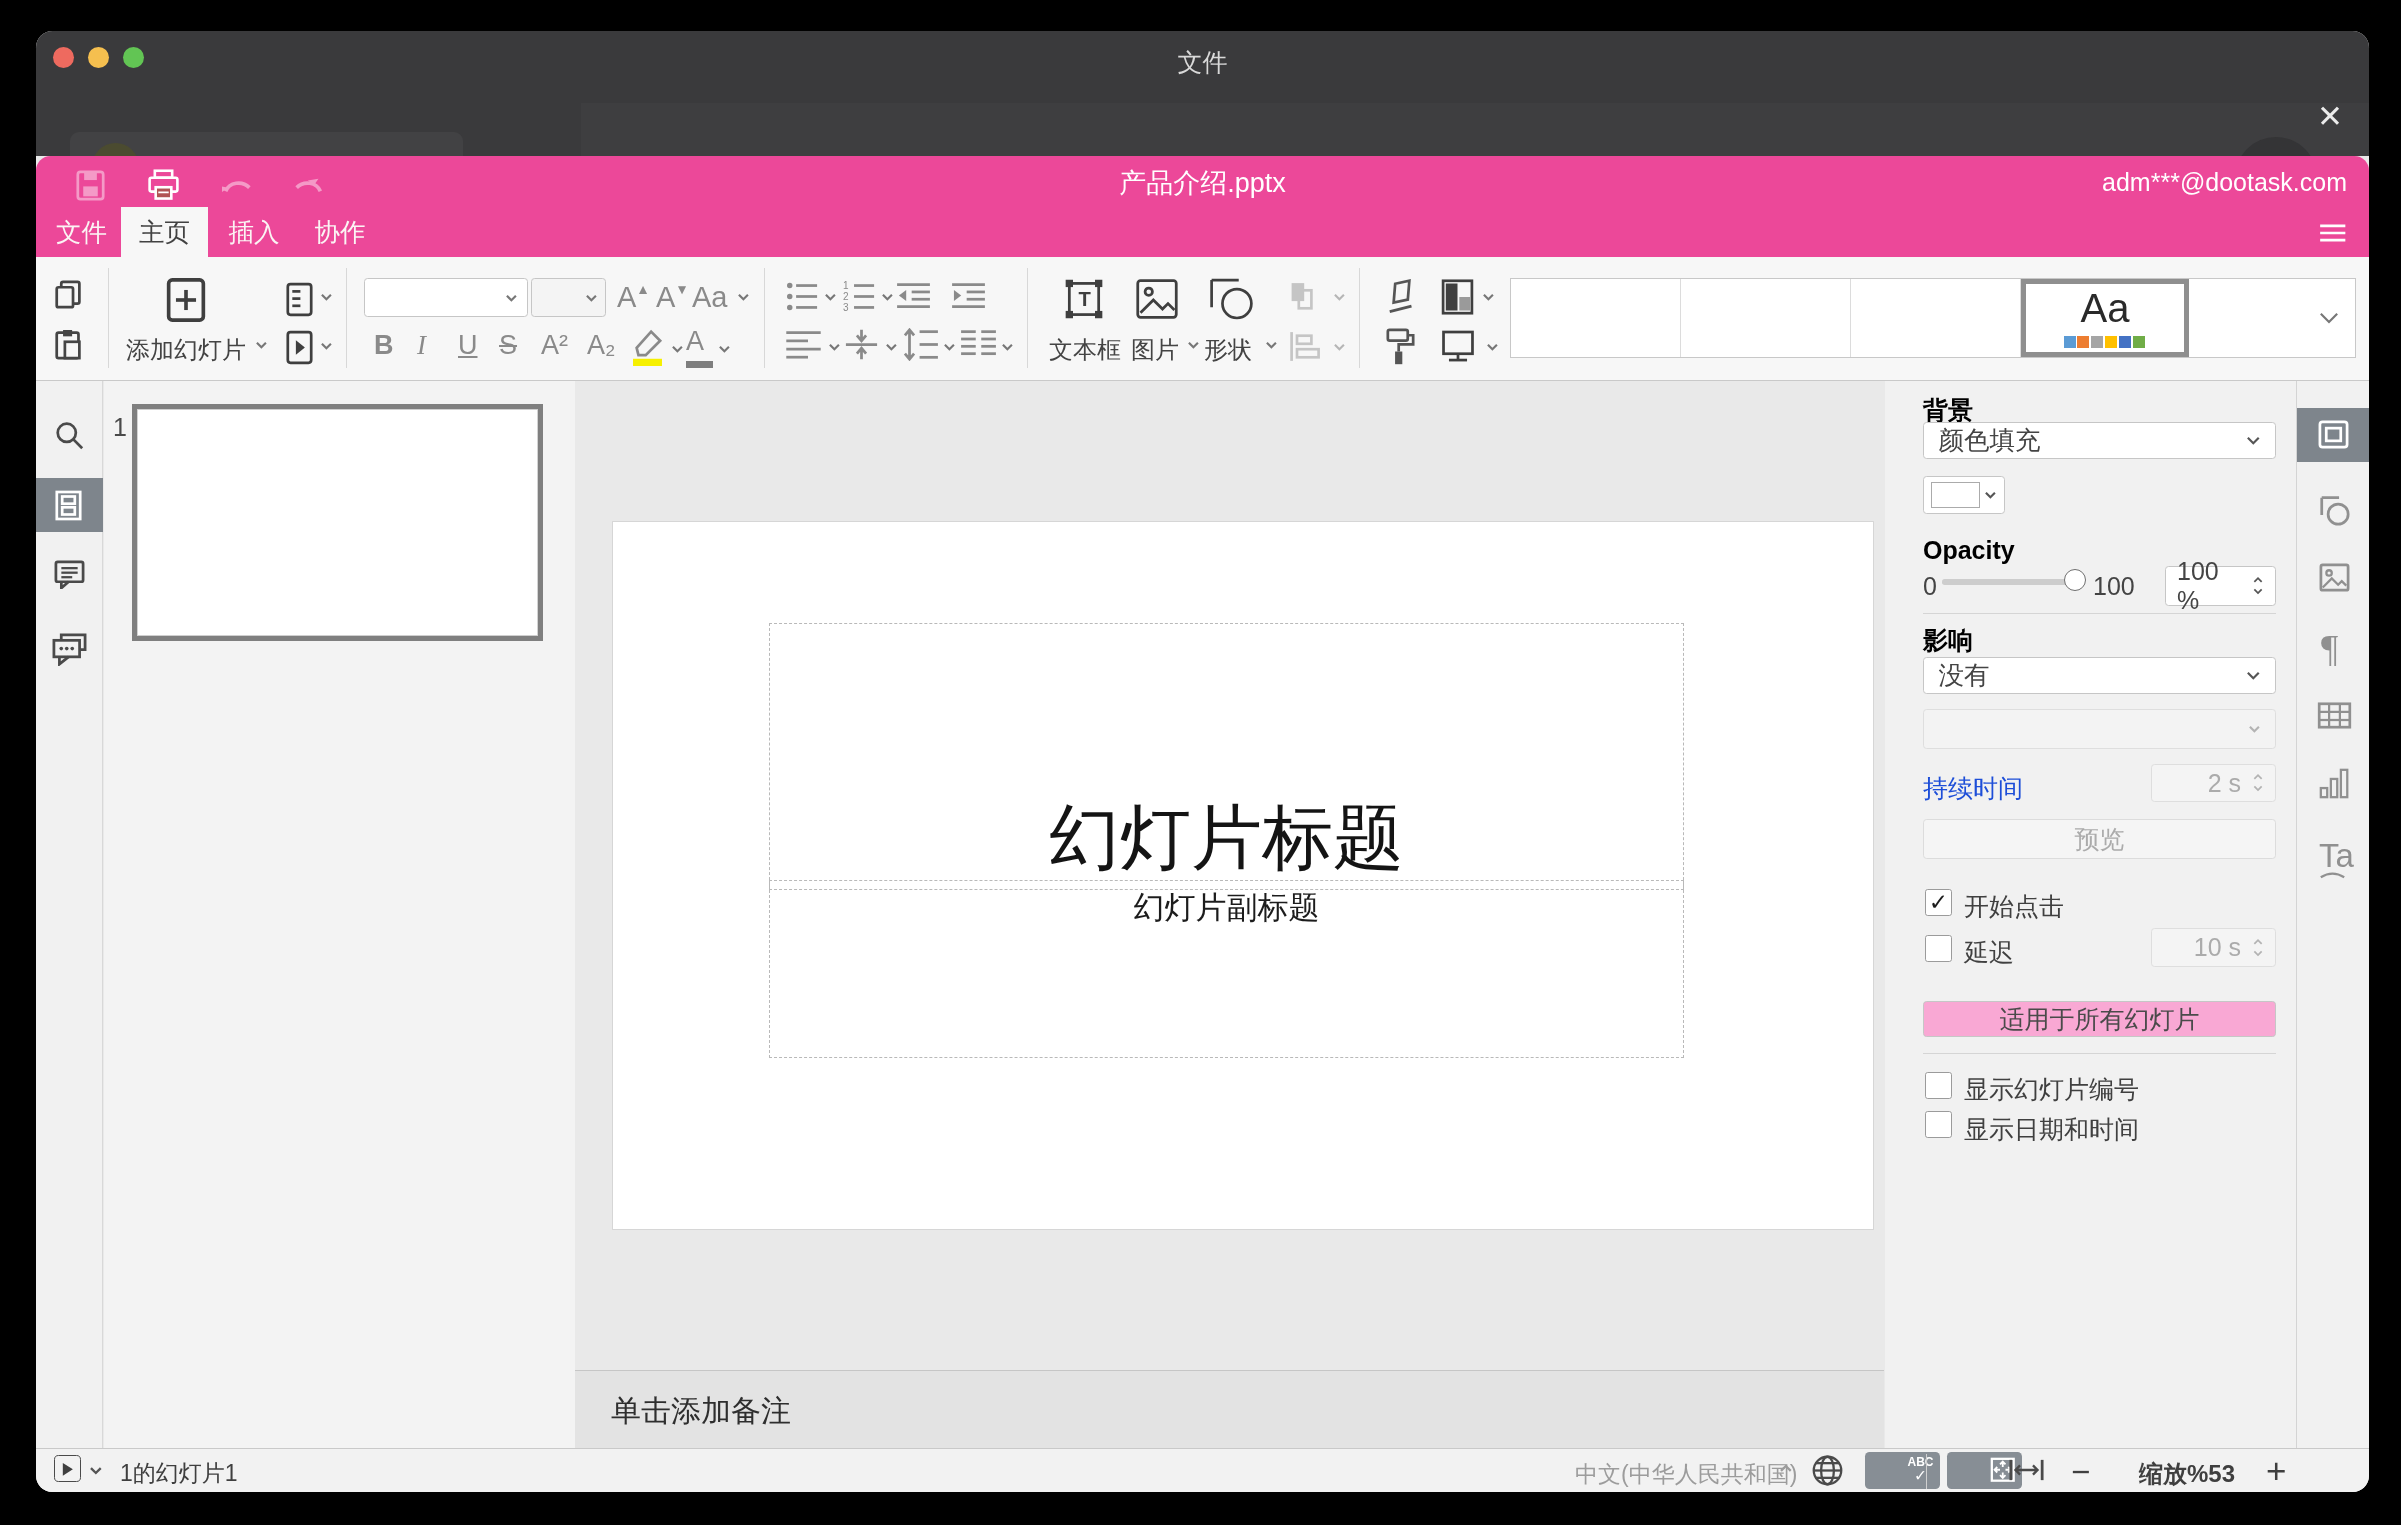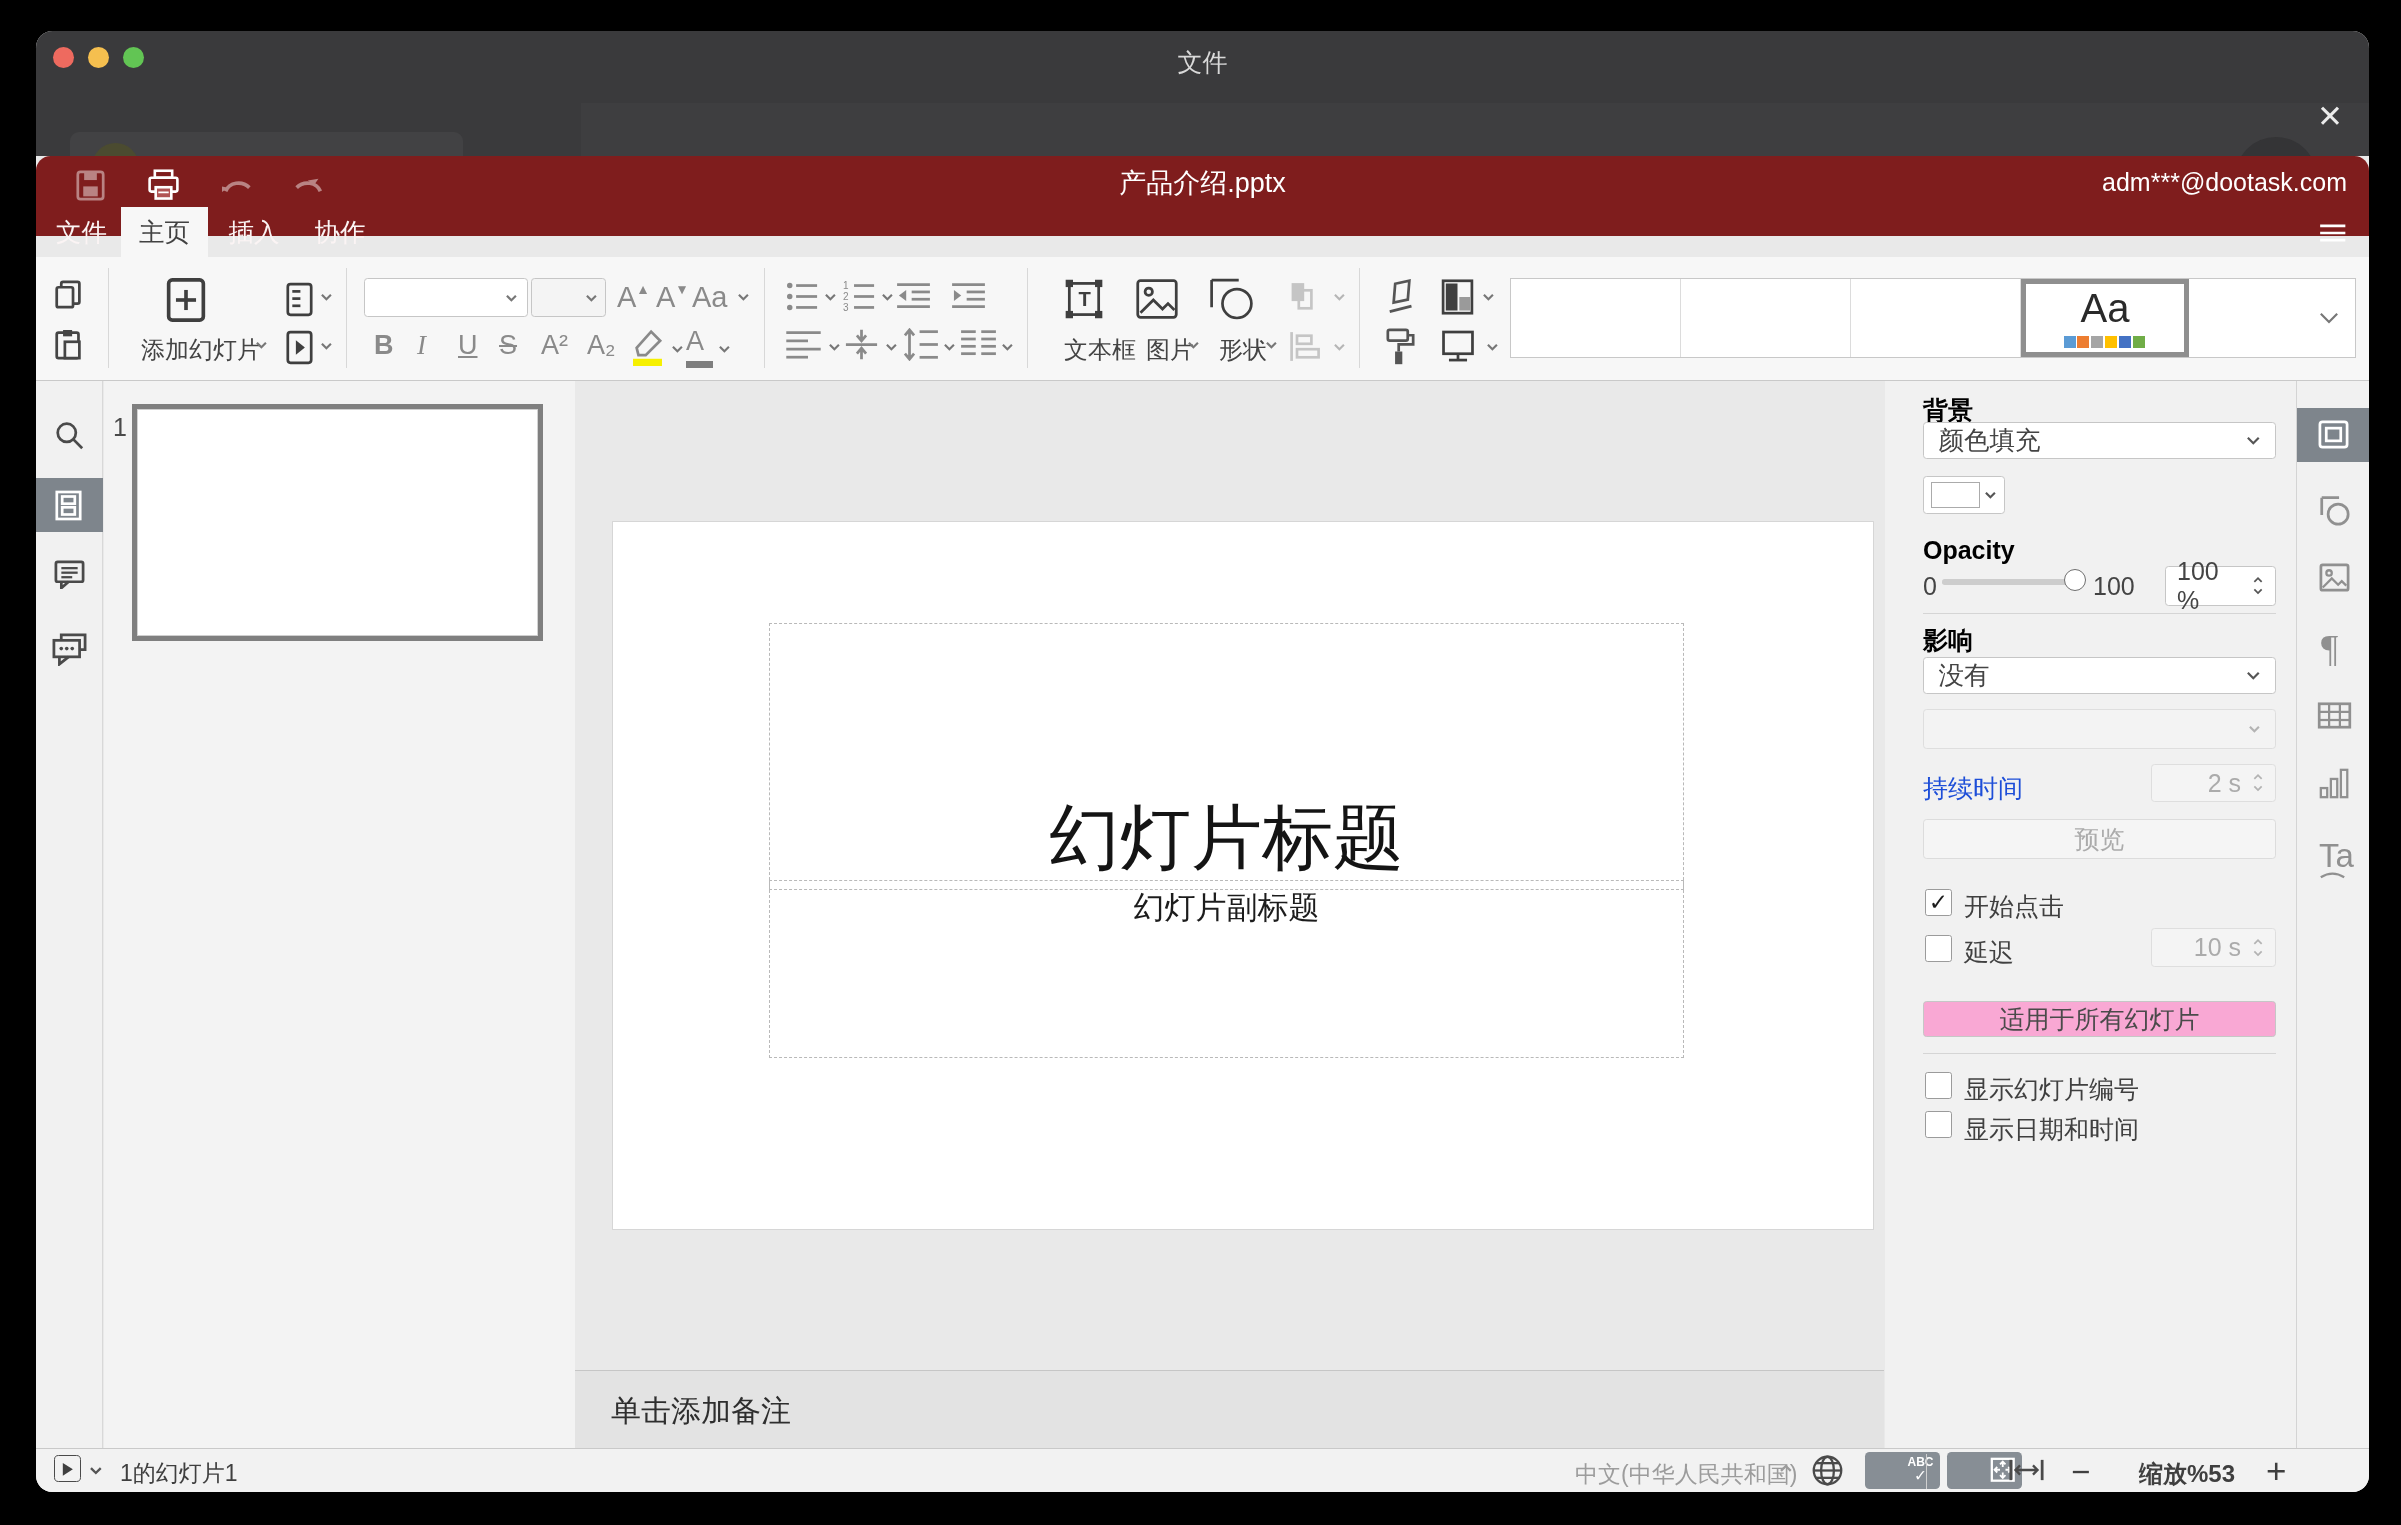--- a/index.html
+++ b/index.html
@@ -8,29 +8,29 @@
   #window{position:absolute;left:36px;top:31px;width:2333px;height:1461px;border-radius:16.4px;
     overflow:hidden;background:#e9e9e9;}
   
   #titlebar{left:0;top:0;width:2333px;height:62px;background:#3a3a3c;}
   .light{width:21px;height:21px;border-radius:50%;top:16.4px;}
   #wintitle{left:0;top:0;width:2333px;height:62px;display:flex;align-items:center;justify-content:center;
     color:#d9d9d9;font-size:25px;font-weight:500;}
   
   #behind{left:0;top:62px;width:2333px;height:63px;background:#3a3a3c;overflow:hidden;}
   
-  #redbar{left:0;top:125px;width:2333px;height:80px;background:#7f1d1d;border-radius:14.6px 14.6px 0 0;z-index:3;}
+  #redbar{left:0;top:125px;width:2333px;height:101px;background:#ec4899;border-radius:14.6px 14.6px 0 0;z-index:3;}
   .redicon{top:12.8px;height:33px;}
   .tab{position:absolute;top:51px;height:50px;display:flex;align-items:center;justify-content:center;
     color:#fbf4f4;font-size:25.5px;}
   .tab.active{background:#f7f7f7;color:#424242;}
   
   #toolbar{left:0;top:226px;width:2333px;height:124px;background:#f7f7f7;border-bottom:0.9px solid #c9c9c9;z-index:2;}
   .sep{position:absolute;top:11px;width:0.9px;height:100px;background:#d8d8d8;}
-  .tbtxt{position:absolute;font-size:24px;color:#444;white-space:nowrap;margin-left:15px;}
+  .tbtxt{position:absolute;font-size:24px;color:#444;white-space:nowrap;}
   .glyph{position:absolute;color:#8a8a8a;font-size:27px;}
   .chev{stroke:#777;fill:none;stroke-width:2.4;}
   .combo{position:absolute;background:#fff;border:0.9px solid #c6c6c6;border-radius:3.6px;}
   .gal-tile{height:100%;background:#fff;border-right:0.9px solid #dcdcdc;box-sizing:border-box;flex:0 0 170px;}
   .theme-swatch{width:12px;height:12px;display:inline-block;margin-right:1.8px;}
   
   #leftstrip{left:0;top:350px;width:67px;height:1067px;background:#f1f1f1;border-right:0.9px solid #d8d8d8;}
   #slidepanel{left:68px;top:350px;width:472px;height:1067px;background:#f3f3f3;border-right:0.9px solid #cfcfcf;}
   #canvas{left:539px;top:350px;width:1309px;height:989px;background:#e9e9e9;}
   #notes{left:539px;top:1339px;width:1309px;height:78px;background:#e3e3e3;border-top:0.9px solid #c6c6c6;}

